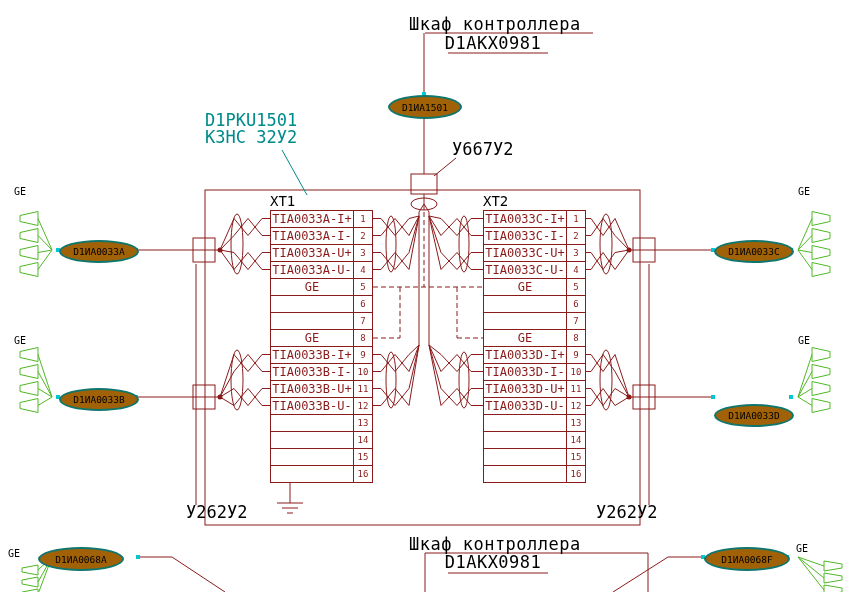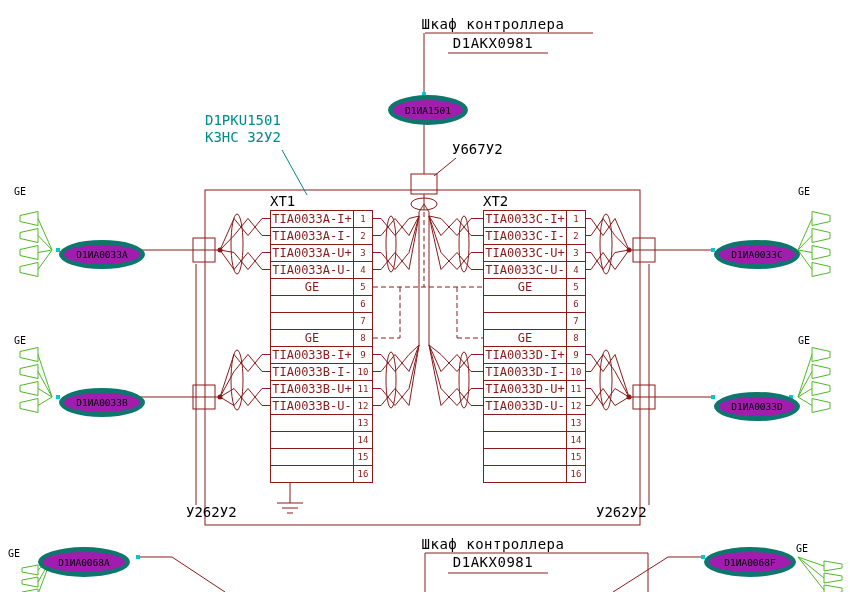--- a/index.html
+++ b/index.html
@@ -5,25 +5,25 @@
   html,body{margin:0;padding:0;background:#fff;}
   .canvas{position:relative;width:850px;height:592px;background:#ffffff;
           font-family:"DejaVu Sans Mono","Liberation Mono",monospace;overflow:hidden;}
   svg.layer{position:absolute;left:0;top:0;}
   .w{stroke:#8b1a1a;stroke-width:1;fill:none;}
   .wd{stroke:#8b1a1a;stroke-width:1;fill:none;stroke-dasharray:5 3;}
   .gp{stroke:#4fb825;stroke-width:1;fill:none;}
   .tl{stroke:#008b8b;stroke-width:1;fill:none;}
   .cd{fill:#00c8d2;}
   .rd{fill:#8b1a1a;}
-  .lbl{position:absolute;color:#000;font-size:14px;white-space:pre;line-height:13px;}
+  .lbl{position:absolute;color:#000;font-size:17px;white-space:pre;line-height:13px;}
   .ctr{text-align:center;}
   .teal{color:#008b8b;}
   .ge{position:absolute;color:#000;font-size:10px;line-height:12px;}
-  .tag{position:absolute;border:5px solid #0f766e;border-radius:50%;background:#a21caf;
+  .tag{position:absolute;border:2px solid #0f766e;border-radius:50%;background:#a16207;
        color:#000;font-size:9.5px;display:flex;align-items:center;justify-content:center;}
   .hd{position:absolute;width:104px;text-align:left;color:#000;font-size:14px;line-height:12px;}
   .tt{position:absolute;width:101px;border:1px solid #8b1a1a;background:#fff;}
   .row{display:flex;height:16px;border-top:1px solid #8b1a1a;}
   .row:first-child{border-top:none;}
   .cl{width:82px;border-right:1px solid #8b1a1a;color:#8b1a1a;font-size:12px;
       line-height:16px;text-align:center;overflow:hidden;}
   .cn{flex:1;color:#8b1a1a;font-size:9px;line-height:16px;text-align:center;}
 </style>
 </head>
@@ -251,21 +251,21 @@
     </div>
   <div class="tag" style="left:59px;top:240px;width:76px;height:19px;">
       <span>D1ИА0033A</span>
     </div>
   <div class="tag" style="left:59px;top:388px;width:76px;height:19px;">
       <span>D1ИА0033B</span>
     </div>
   <div class="tag" style="left:714px;top:240px;width:76px;height:19px;">
       <span>D1ИА0033C</span>
     </div>
-  <div class="tag" style="left:714px;top:392px;width:76px;height:19px;">
+  <div class="tag" style="left:714px;top:404px;width:76px;height:19px;">
       <span>D1ИА0033D</span>
     </div>
   <div class="tag" style="left:38px;top:547px;width:82px;height:20px;">
       <span>D1ИА0068A</span>
     </div>
   <div class="tag" style="left:704px;top:547px;width:82px;height:20px;">
       <span>D1ИА0068F</span>
     </div>
 
   <div class="hd" style="left:270px;top:195px;">XT1</div>

